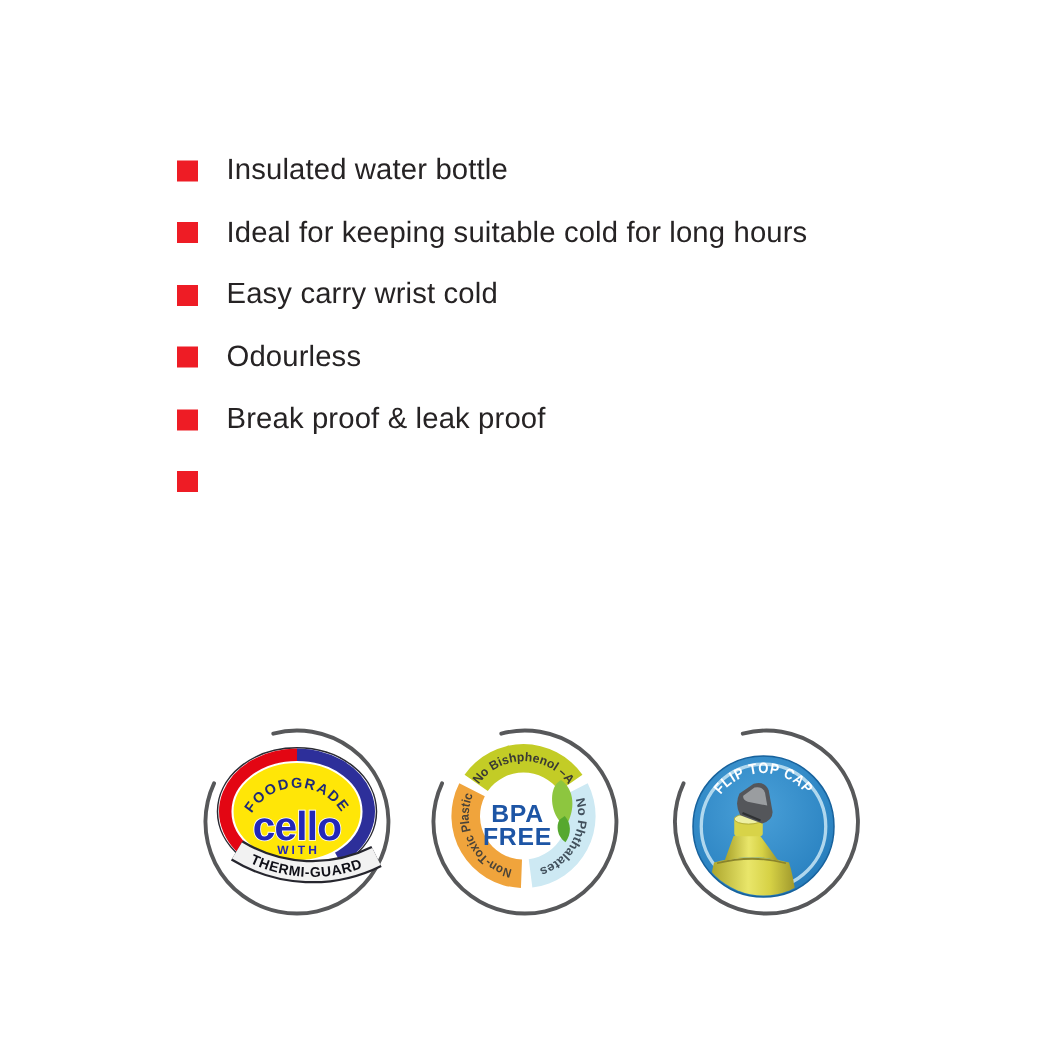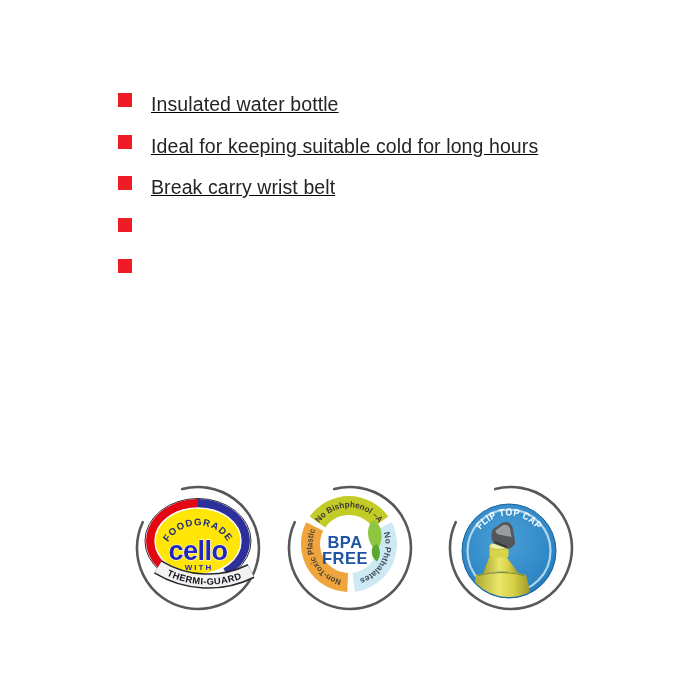--- a/index.html
+++ b/index.html
@@ -1,21 +1,21 @@
 <!DOCTYPE html>
 <html><head>
 <meta charset="utf-8">
 <style>
   html,body{margin:0;padding:0;background:#fff;}
   .canvas{
     position:relative;width:700px;height:700px;background:#ffffff;overflow:hidden;
     font-family:"Liberation Sans","DejaVu Sans",sans-serif;
   }
   ul.features{position:absolute;left:118px;top:93px;margin:0;padding:0;list-style:none;}
-  ul.features li{height:41.5px;display:flex;text-decoration:underline;}
+  ul.features li{height:41.5px;display:flex;align-items:center;}
   .bullet{width:14px;height:14px;background:#ee1c25;flex:0 0 auto;margin-right:19px;}
   .feature-text{font-size:19.5px;color:#262324;letter-spacing:0.1px;white-space:nowrap;}
   .badge{position:absolute;top:484px;width:132px;height:132px;}
   .b1{left:132px;} .b2{left:284px;} .b3{left:445px;}
   svg text{font-family:"Liberation Sans","DejaVu Sans",sans-serif;}
 </style>
 </head>
 <body>
 
 <div class="canvas">
@@ -24,24 +24,29 @@
     <li>
       <span class="bullet"></span>
       <span class="feature-text">Insulated water bottle</span>
     </li>
     <li>
       <span class="bullet"></span>
       <span class="feature-text">Ideal for keeping suitable cold for long hours</span>
     </li>
     <li>
       <span class="bullet"></span>
-      <span class="feature-text">Break carry wrist belt</span>
+      <span class="feature-text">Easy carry wrist cold</span>
     </li>
     <li>
       <span class="bullet"></span>
+      <span class="feature-text">Odourless</span>
+    </li>
+    <li>
+      <span class="bullet"></span>
+      <span class="feature-text">Break proof &amp; leak proof</span>
     </li>
     <li>
       <span class="bullet"></span>
     </li>
   </ul>
 
   <svg class="badge b1" viewBox="0 0 132 132">
     <circle cx="66" cy="64" r="61" fill="#ffffff"></circle>
     <path d="M 50.2 5.1 A 61 61 0 1 1 10.7 38.2" fill="none" stroke="#57585a" stroke-width="2.6" stroke-linecap="round"></path>
     <ellipse cx="66" cy="57" rx="53" ry="42.5" fill="#ffffff" stroke="#2a2a33" stroke-width="1"></ellipse>

